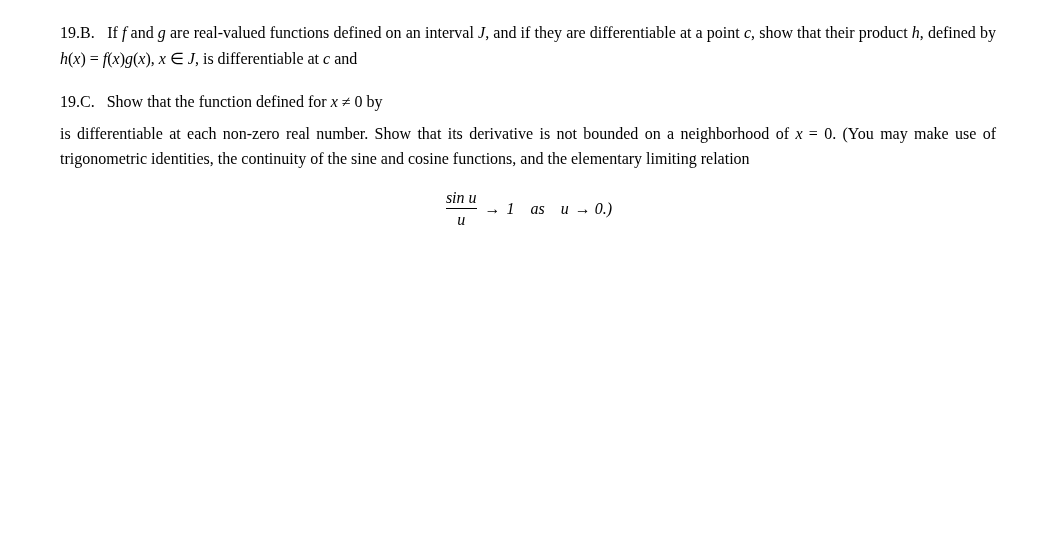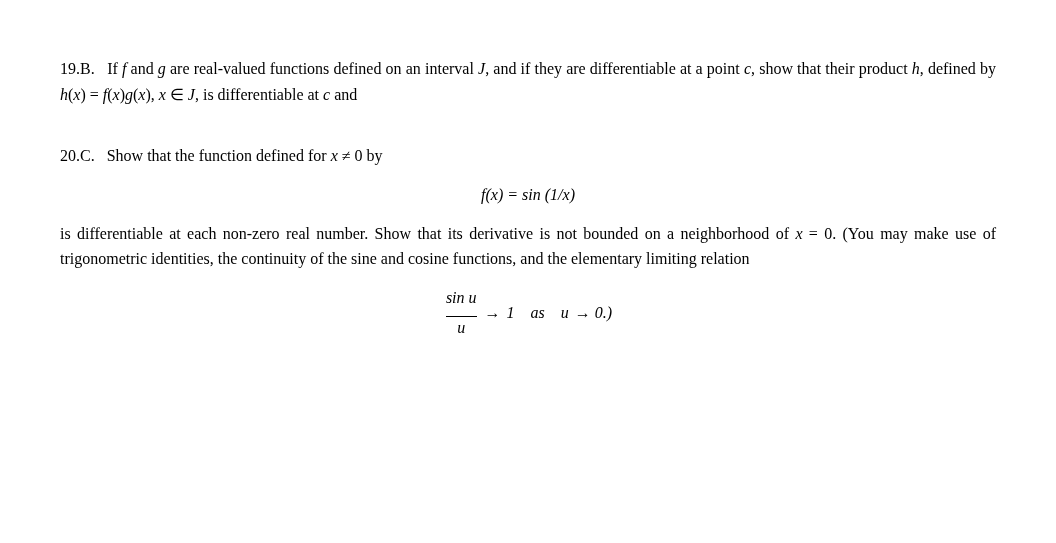--- a/index.html
+++ b/index.html
@@ -19,21 +19,20 @@
       line-height: 1.5;
     }
 
     .content-area {
       max-width: 940px;
       margin: 0 auto;
     }
 
     .problem-block {
       margin-bottom: 18px;
-      margin-top: 36px;
     }
 
     .problem-text {
       text-align: justify;
       line-height: 1.6;
       margin-bottom: 6px;
     }
 
     .display-math {
       text-align: center;
@@ -49,21 +48,21 @@
       display: inline-flex;
       flex-direction: column;
       align-items: center;
       vertical-align: middle;
       margin: 0 2px;
       line-height: 1.2;
     }
 
     .fraction .numerator {
       border-bottom: 1.5px solid #000;
-      padding-bottom: 9px;
+      padding-bottom: 1px;
       text-align: center;
       font-style: italic;
     }
 
     .fraction .denominator {
       padding-top: 1px;
       text-align: center;
       font-style: italic;
     }
   </style>
@@ -76,26 +75,23 @@
     <p class="problem-text">
       <span>19.B.</span>
       &nbsp; If <span class="math-inline">f</span> and <span class="math-inline">g</span> are real-valued functions defined on an interval <span class="math-inline">J</span>, and if they
       are differentiable at a point <span class="math-inline">c</span>, show that their product <span class="math-inline">h</span>, defined by <span class="math-inline">h</span>(<span class="math-inline">x</span>) =
       <span class="math-inline">f</span>(<span class="math-inline">x</span>)<span class="math-inline">g</span>(<span class="math-inline">x</span>), <span class="math-inline">x</span> ∈ <span class="math-inline">J</span>, is differentiable at <span class="math-inline">c</span> and
     </p>
   </div>
 
   <div class="problem-block">
     <p class="problem-text">
-      <span>20.C.</span>
+      <span>19.C.</span>
       &nbsp; Show that the function defined for <span class="math-inline"><i>x</i></span> ≠ 0 by
     </p>
-    <div class="display-math">
-      <span class="math-inline"><i>f</i>(<i>x</i>) = sin (1/<i>x</i>)</span>
-    </div>
     <p class="problem-text">
       is differentiable at each non-zero real number. Show that its derivative is not
       bounded on a neighborhood of <span class="math-inline"><i>x</i></span> = 0. (You may make use of trigonometric
       identities, the continuity of the sine and cosine functions, and the elementary
       limiting relation
     </p>
     <div class="display-math">
       <span style="display:inline-flex; align-items:center; gap: 6px;">
         <span class="fraction">
           <span class="numerator">sin <i>u</i></span>

